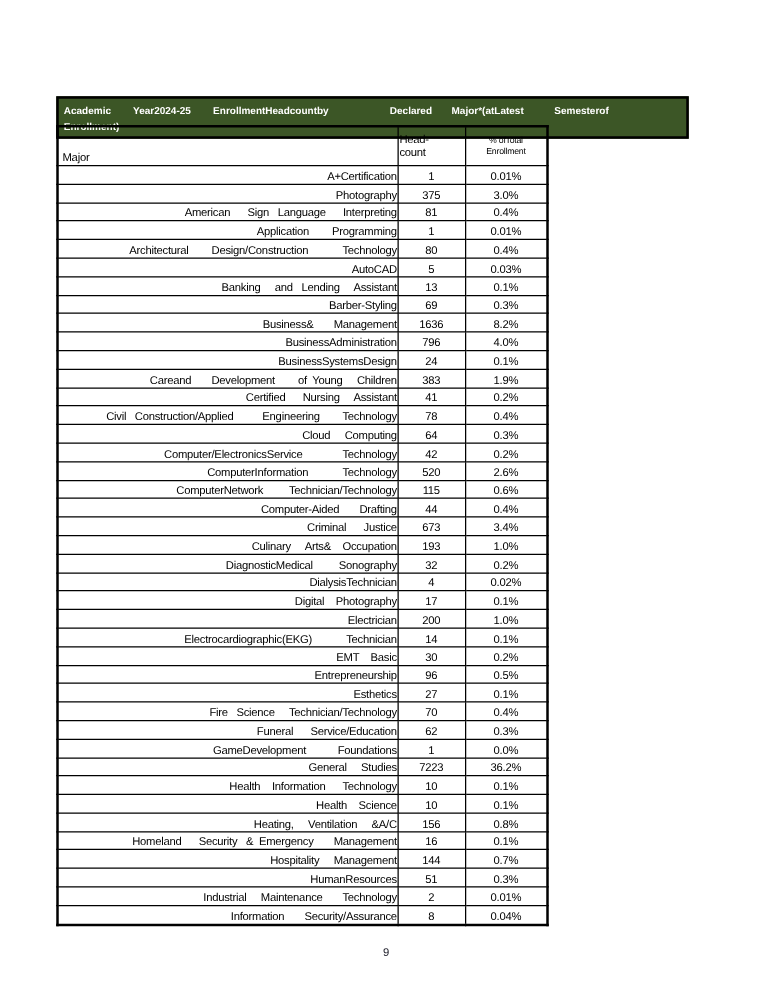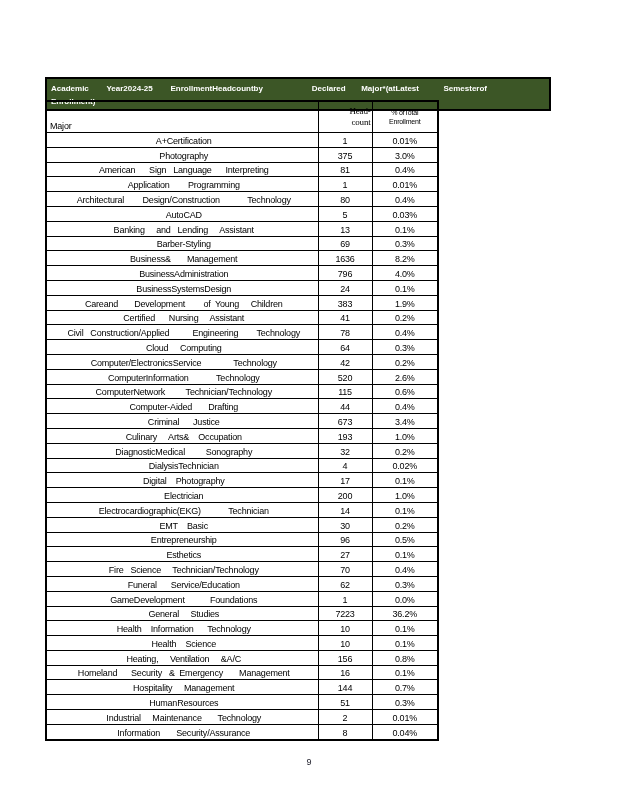--- a/index.html
+++ b/index.html
@@ -44,36 +44,35 @@
   th.h-major {
     height:29px;
     font-size:9px;
     text-align:left;
     vertical-align:bottom;
     padding:0 0 1px 3px;
     margin-top:34px;
   }
   th.h-head {
     font-size:9px;
-    text-align:right;
+    text-align:left;
     vertical-align:middle;
     line-height:11px;
-    font-family:Liberation Serif, serif;
   }
   th.h-pct {
     font-size:7px;
     text-align:center;
     vertical-align:middle;
     line-height:9px;
   }
 
   td.c-major {
     height:12.8px;
     font-size:9px;
-    text-align:center;
+    text-align:right;
     vertical-align:bottom;
     padding:0 0 1px 3px;
     white-space:pre;
     margin-left:21px;
   }
   td.c-num {
     font-size:9px;
     text-align:center;
     vertical-align:bottom;
     padding:0 0 1px 0;

